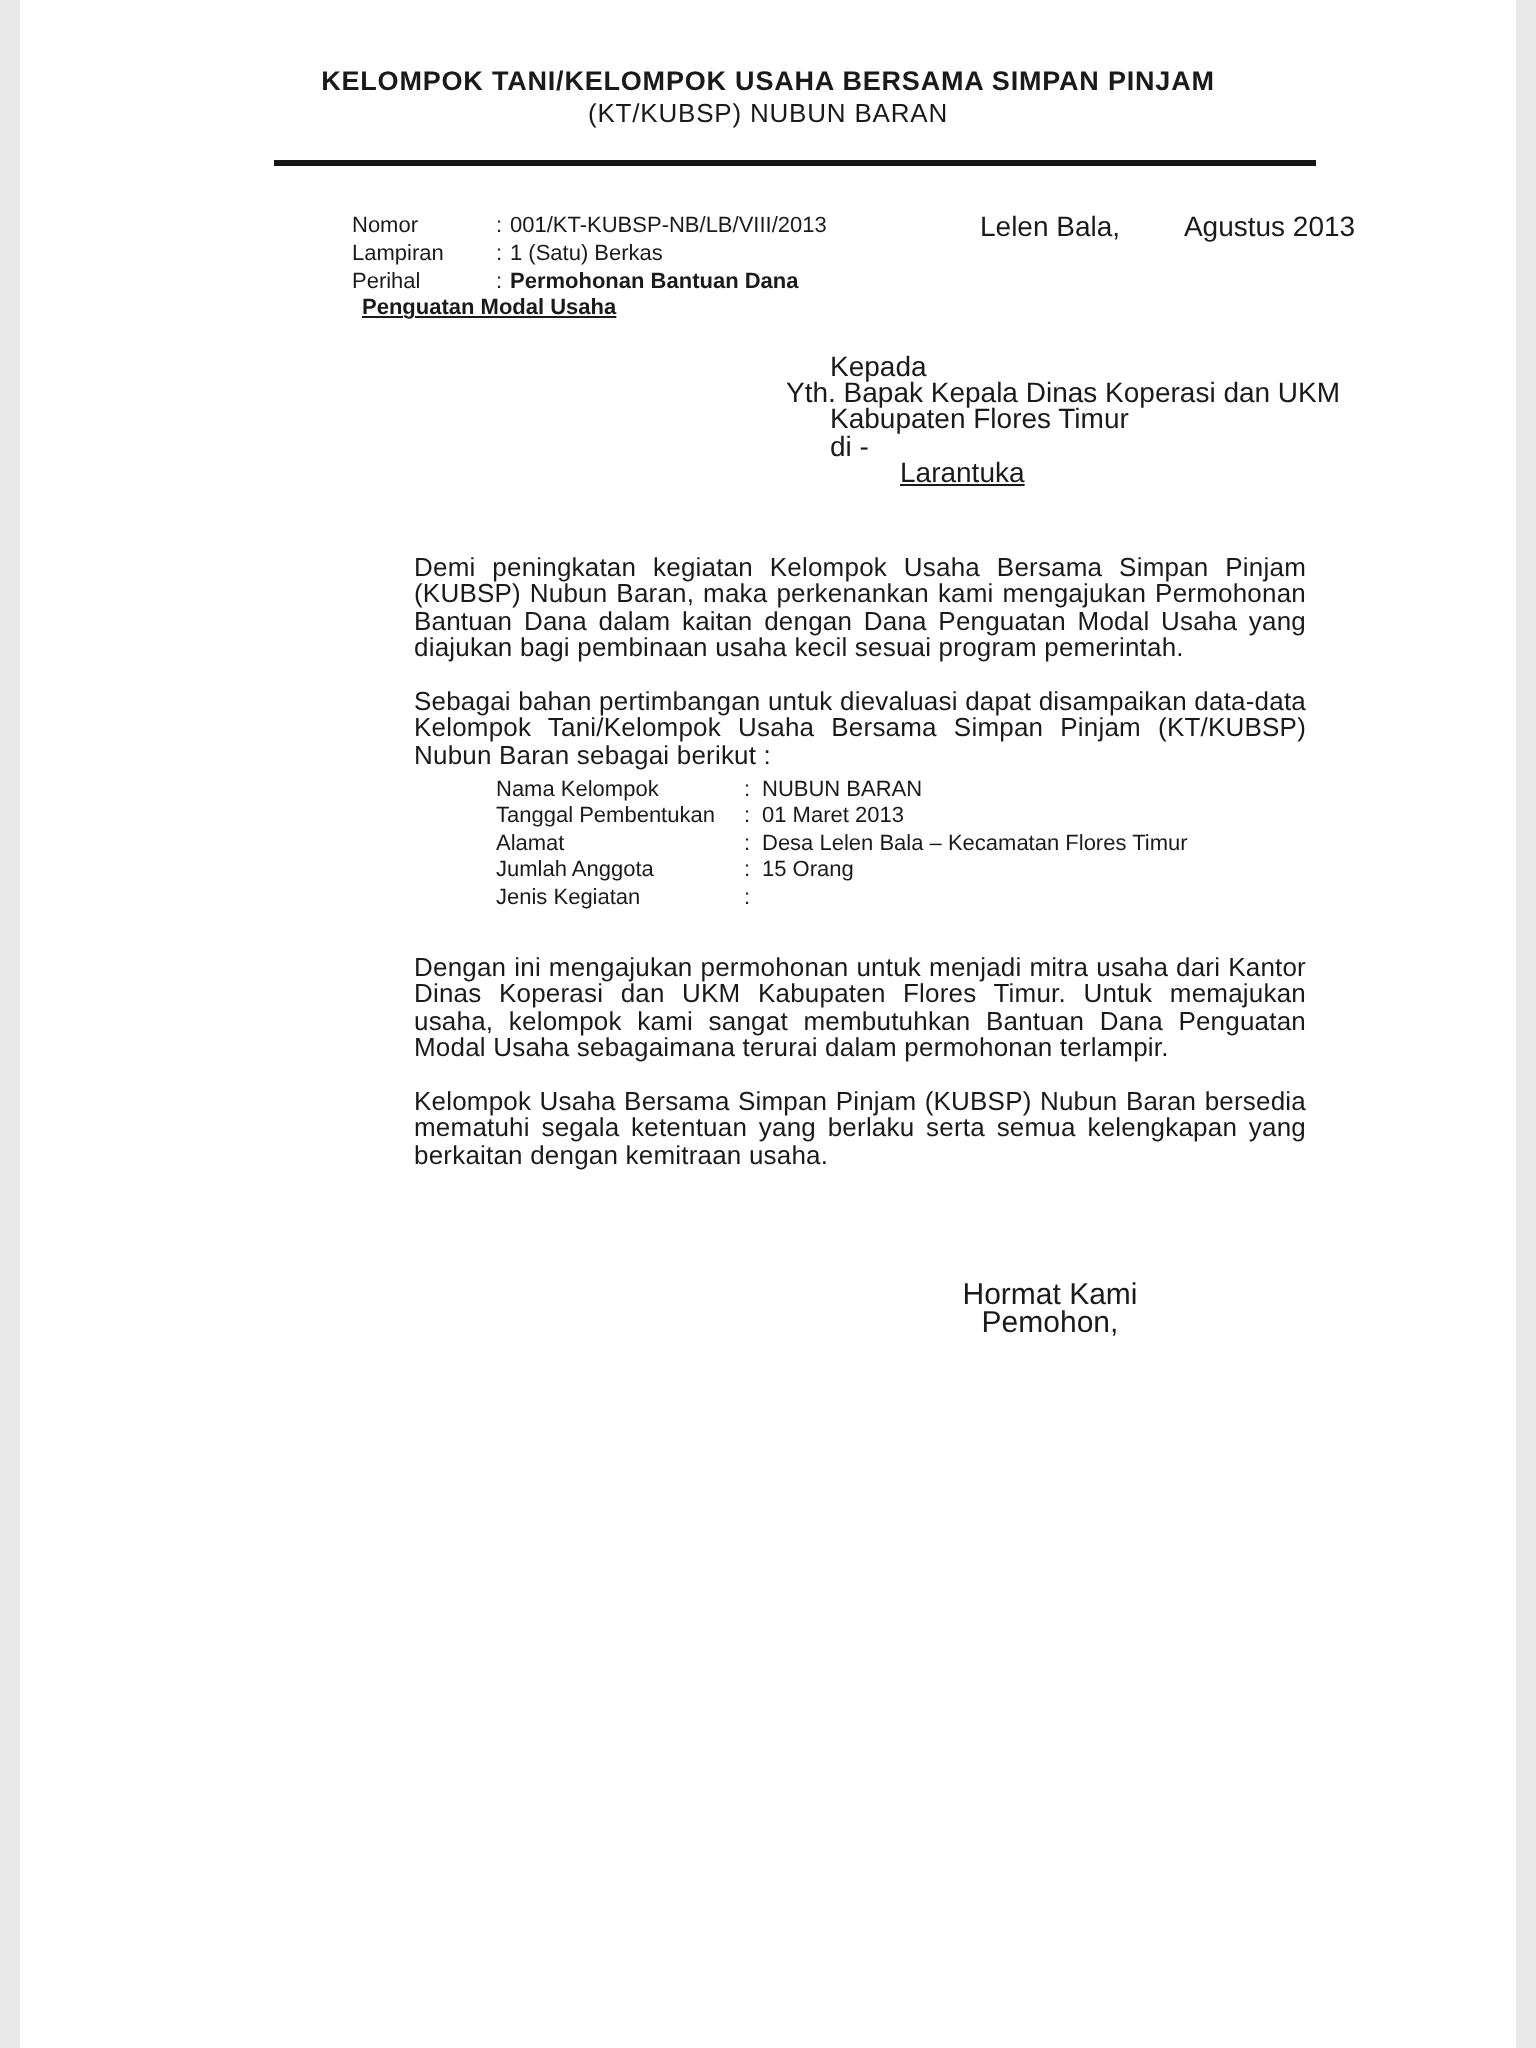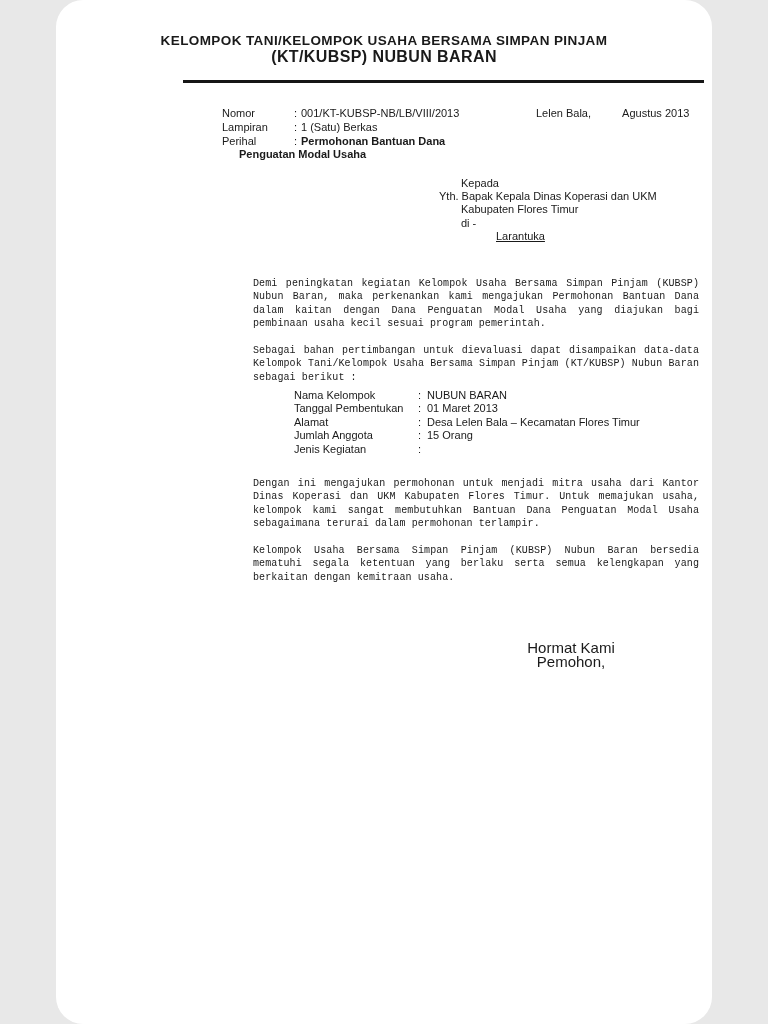--- a/index.html
+++ b/index.html
@@ -1,50 +1,49 @@
 <!DOCTYPE html>
 <html><head>
 <meta charset="utf-8">
 <style>
   html,body{margin:0;padding:0;background:#e8e8e8;}
   .page{
     position:relative;
-    width:656px;height:1024px;
+    width:748px;height:1024px;
     margin:0 auto;
     background:#ffffff;
     font-family:"Liberation Sans", sans-serif;
     color:#1a1a1a;
     overflow:hidden;
-    border-radius:27px;
   }
   
   .letterhead{position:absolute;top:33px;left:0;right:0;text-align:center;}
   .lh1{font-size:13.5px;font-weight:bold;line-height:16px;letter-spacing:0.4px;}
-  .lh2{font-size:16px;font-weight:bold;line-height:16px;letter-spacing:0.4px;}
+  .lh2{font-size:13px;font-weight:normal;line-height:16px;letter-spacing:0.4px;}
   .lh3{font-size:10.5px;line-height:13px;letter-spacing:0.3px;margin-top:1px;}
   .rule{position:absolute;top:80px;left:127px;width:521px;height:3px;background:#161616;}
   
   .meta{position:absolute;top:107px;left:130px;font-size:11px;line-height:13.8px;}
   .meta-row{display:flex;padding-left:36px;}
   .meta-label{width:72px;flex:0 0 72px;}
   .meta-sep{width:7px;flex:0 0 7px;}
   .bold{font-weight:bold;}
-  .perihal2{margin-left:53px;font-weight:bold;}
-  .dateline{position:absolute;top:107px;left:480px;font-size:11px;line-height:13.8px;white-space:nowrap;}
+  .perihal2{margin-left:41px;font-weight:bold;text-decoration:underline;}
+  .dateline{position:absolute;top:107px;left:480px;font-size:14px;line-height:13.8px;white-space:nowrap;}
   .dateline .place{display:inline-block;}
   .dateline .date{display:inline-block;margin-left:28px;}
   
-  .recipient{position:absolute;top:177px;left:383px;font-size:11px;line-height:13.2px;}
+  .recipient{position:absolute;top:177px;left:383px;font-size:14px;line-height:13.2px;}
   .r-ind{padding-left:22px;}
   .r-city{padding-left:57px;text-decoration:underline;}
   
   .para{
     position:absolute;left:197px;width:446px;
-    font-size:10px;line-height:13.4px;
-    text-align:justify;letter-spacing:0.1px;font-family:Liberation Mono, monospace;
+    font-size:13px;line-height:13.4px;
+    text-align:justify;letter-spacing:0.1px;
   }
   .p1{top:277px;}
   .p2{top:344px;}
   .p3{top:477px;}
   .p4{top:544px;}
   .p5{top:601px;text-align:left;}
   
   .details{position:absolute;top:389px;left:238px;font-size:11px;line-height:13.4px;}
   .d-row{display:flex;}
   .d-label{width:124px;flex:0 0 124px;}

